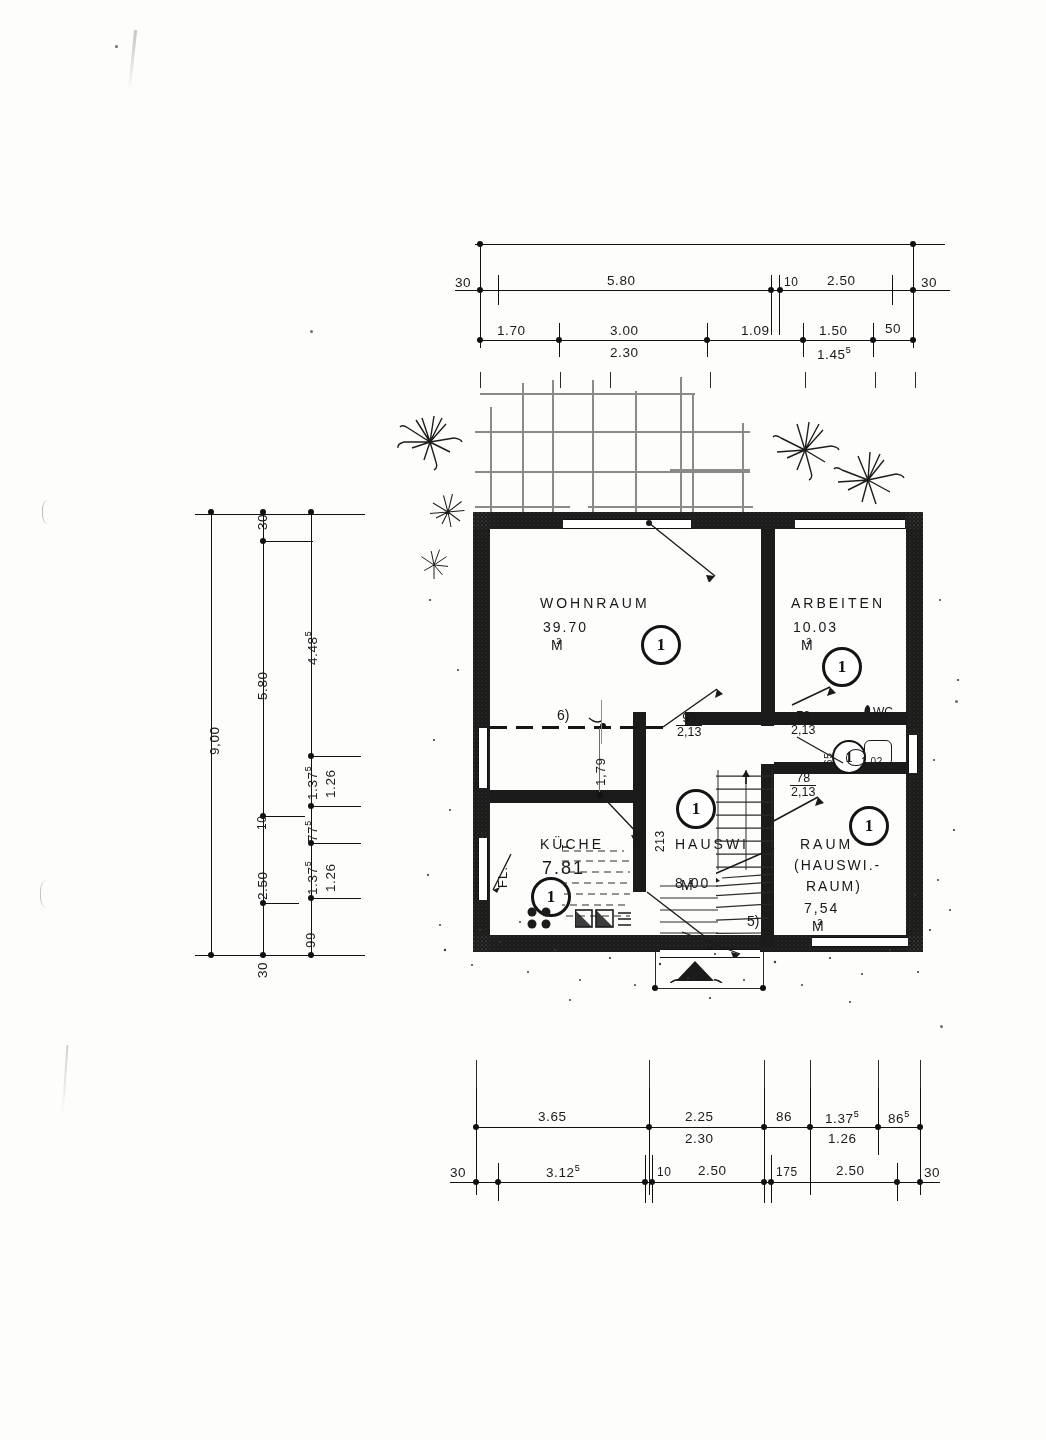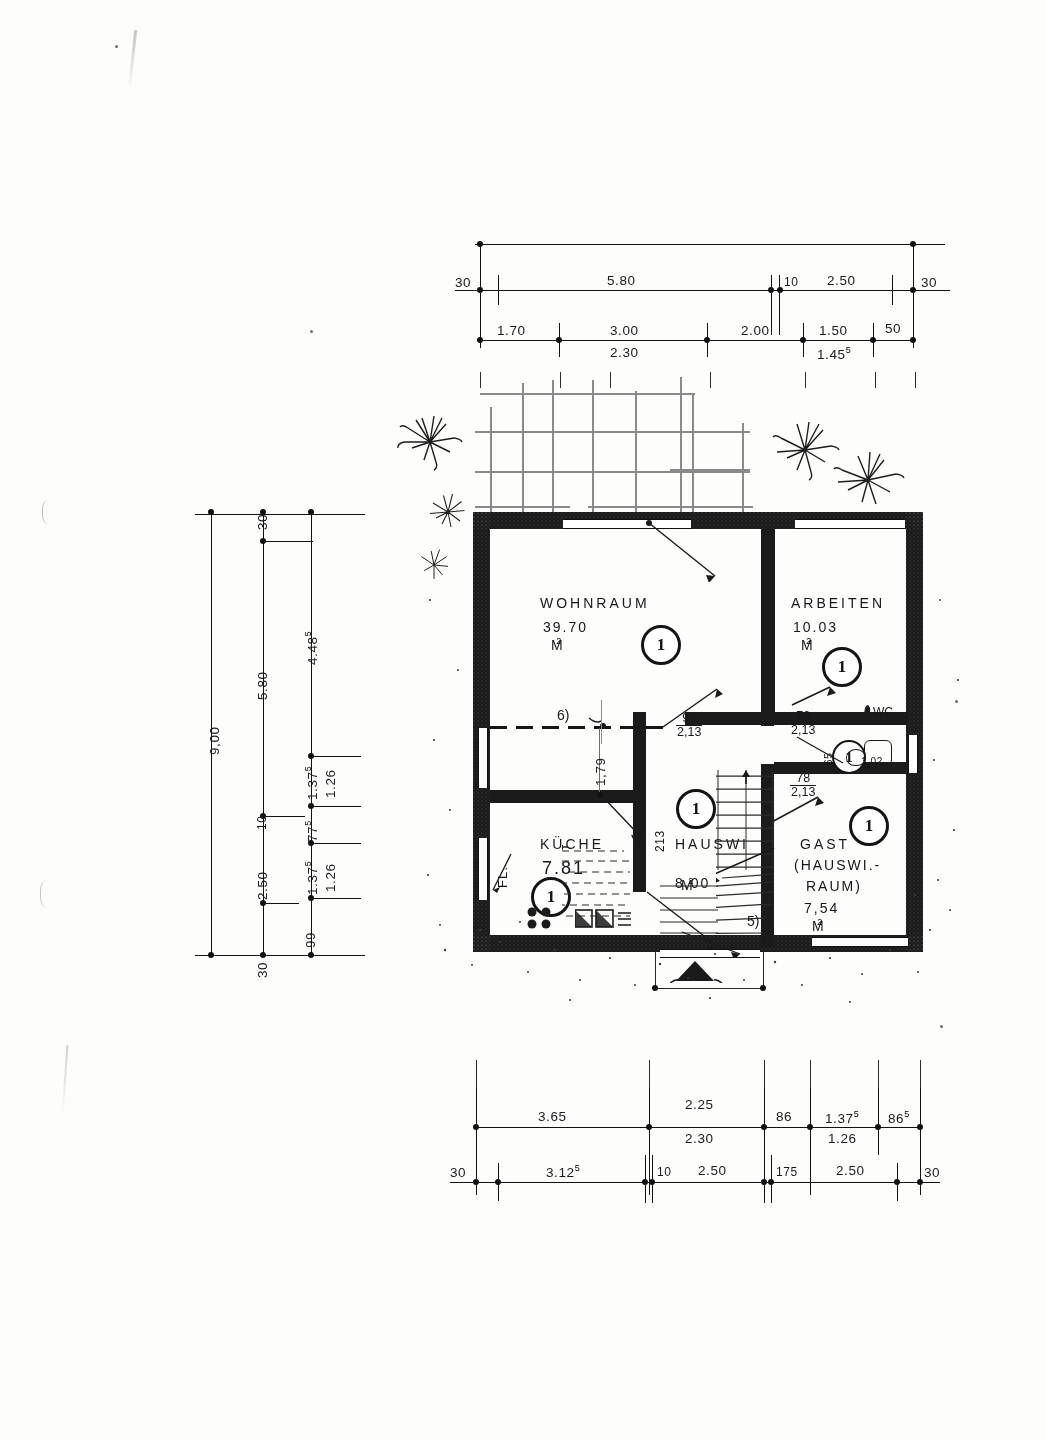--- a/index.html
+++ b/index.html
@@ -78,21 +78,21 @@
     <div class="dot" style="left:415px;top:102px;"></div>
     <div class="dot" style="left:455px;top:102px;"></div>
     <div class="vline" style="left:104px;top:88px;height:34px;"></div>
     <div class="vline" style="left:252px;top:88px;height:34px;"></div>
     <div class="vline" style="left:348px;top:88px;height:34px;"></div>
     <div class="vline" style="left:418px;top:88px;height:34px;"></div>
 
     <div class="dimtxt" style="left:42px;top:88px;">1.70</div>
     <div class="dimtxt" style="left:155px;top:88px;">3.00</div>
     <div class="dimtxt" style="left:155px;top:110px;">2.30</div>
-    <div class="dimtxt" style="left:286px;top:88px;">2.00</div>
+    <div class="dimtxt" style="left:286px;top:88px;">1.09</div>
     <div class="dimtxt" style="left:364px;top:88px;">1.50</div>
     <div class="abs" style="left:362px;top:110px;">
       <span class="dimtxt" style="position:relative;left:0;top:0;">1.45</span><span class="sup">5</span>
     </div>
     <div class="dimtxt" style="left:430px;top:86px;">50</div>
   </div>
 
   <div class="abs" style="left:195px;top:500px;width:165px;height:470px;">
 
     <div class="vline" style="left:16px;top:12px;height:443px;"></div>
@@ -276,21 +276,21 @@
   <div class="abs" style="left:675px;top:836px;">
     <div class="txt" style="left:0;top:0;letter-spacing:3px;font-size:14px;">HAUSWI</div>
     <div class="abs" style="left:0px;top:22px;">
       <span class="txt" style="position:relative;left:0;top:16px;letter-spacing:2px;font-size:14px;">8,00</span>
       <span class="txt" style="position:relative;left:6px;top:0;font-size:14px;">M</span><span class="sup">2</span>
     </div>
   </div>
   <div class="circ1" style="left:676px;top:789px;">1</div>
 
   <div class="abs" style="left:796px;top:836px;">
-    <div class="txt" style="left:4px;top:0;letter-spacing:3px;font-size:14px;">GAST</div>
+    <div class="txt" style="left:4px;top:0;letter-spacing:3px;font-size:14px;">RAUM</div>
     <div class="txt" style="left:-2px;top:21px;letter-spacing:2px;font-size:14px;">(HAUSWI.-</div>
     <div class="txt" style="left:10px;top:42px;letter-spacing:2px;font-size:14px;">RAUM)</div>
     <div class="abs" style="left:8px;top:63px;">
       <span class="txt" style="position:relative;left:0;top:0;letter-spacing:2px;font-size:14px;">7,54</span>
       <span class="txt" style="position:relative;left:8px;top:0;font-size:14px;">M</span><span class="sup">2</span>
     </div>
   </div>
   <div class="circ1" style="left:849px;top:806px;">1</div>
 
   <div class="abs" style="left:825px;top:705px;width:105px;height:50px;">
@@ -539,21 +539,21 @@
     <div class="dot" style="left:425px;top:39px;"></div>
     <div class="dot" style="left:467px;top:39px;"></div>
     <div class="vline" style="left:26px;top:0px;height:110px;"></div>
     <div class="vline" style="left:199px;top:0px;height:110px;"></div>
     <div class="vline" style="left:314px;top:0px;height:70px;"></div>
     <div class="vline" style="left:360px;top:0px;height:110px;"></div>
     <div class="vline" style="left:428px;top:0px;height:70px;"></div>
     <div class="vline" style="left:470px;top:0px;height:110px;"></div>
 
     <div class="dimtxt" style="left:88px;top:24px;">3.65</div>
-    <div class="dimtxt" style="left:235px;top:12px;">2.25</div>
+    <div class="dimtxt" style="left:235px;top:24px;">2.25</div>
     <div class="dimtxt" style="left:235px;top:46px;">2.30</div>
     <div class="dimtxt" style="left:326px;top:24px;">86</div>
     <div class="abs" style="left:375px;top:24px;">
       <span class="dimtxt" style="position:relative;">1.37</span><span class="sup">5</span>
     </div>
     <div class="dimtxt" style="left:378px;top:46px;">1.26</div>
     <div class="abs" style="left:438px;top:24px;">
       <span class="dimtxt" style="position:relative;">86</span><span class="sup">5</span>
     </div>
 

